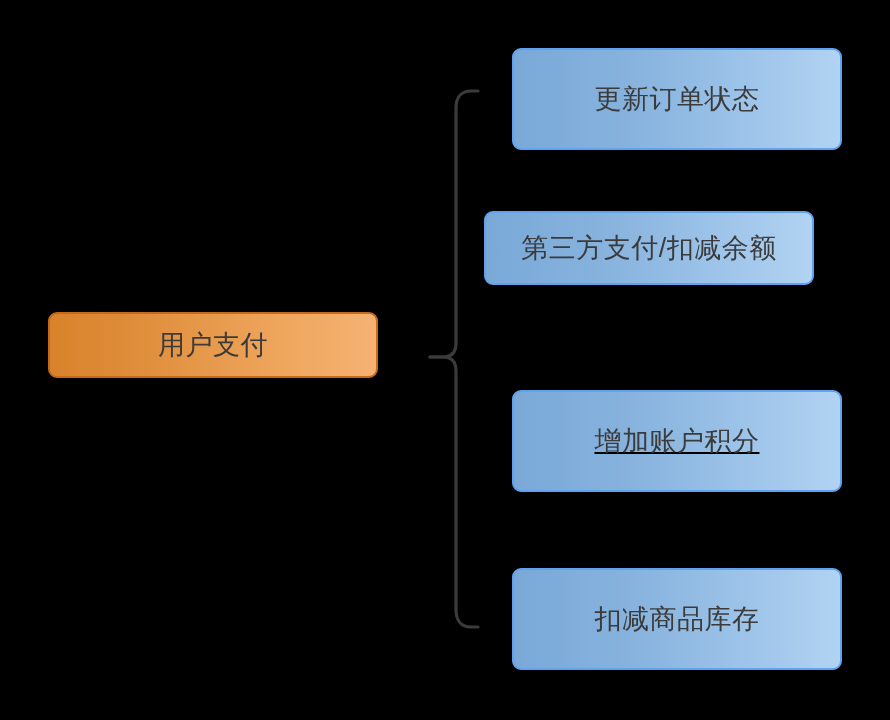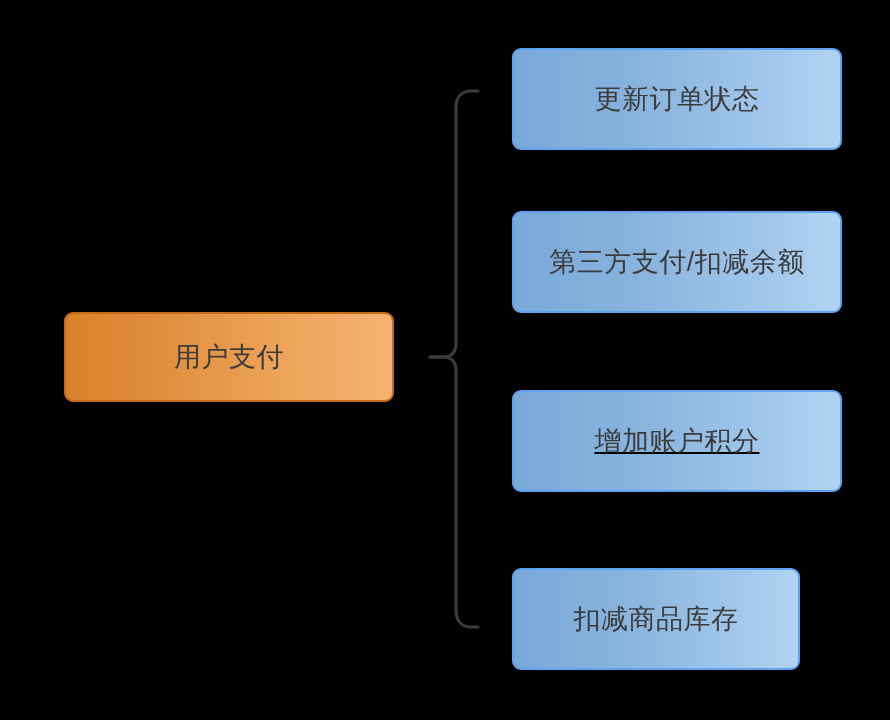--- a/index.html
+++ b/index.html
@@ -60,21 +60,21 @@
     width: 890px;
     height: 720px;
     pointer-events: none;
   }
 </style>
 </head>
 <body>
 
 <div id="canvas">
 
-  <div class="node orange" style="left:64px; top:312px; width:330px; height:90px;">
+  <div class="node orange" style="left:48px; top:312px; width:330px; height:66px;">
     <span class="node-label">用户支付</span>
   </div>
 
   <svg id="brace-layer" viewBox="0 0 890 720" xmlns="http://www.w3.org/2000/svg">
     <path d="M 430 357
              L 443 357
              C 452 357 456 352 456 343
              L 456 108
              C 456 98 461 91 471 91
              L 478 91" fill="none" stroke="#3b3b3b" stroke-width="3.2" stroke-linecap="round" stroke-linejoin="round"></path>
@@ -83,25 +83,25 @@
              C 452 357 456 362 456 371
              L 456 610
              C 456 620 461 627 471 627
              L 478 627" fill="none" stroke="#3b3b3b" stroke-width="3.2" stroke-linecap="round" stroke-linejoin="round"></path>
   </svg>
 
   <div class="node blue" style="left:512px; top:48px; width:330px; height:102px;">
     <span class="node-label">更新订单状态</span>
   </div>
 
-  <div class="node blue" style="left:512px; top:211px; width:330px; height:102px;">
+  <div class="node blue" style="left:484px; top:211px; width:330px; height:74px;">
     <span class="node-label">第三方支付/扣减余额</span>
   </div>
 
   <div class="node blue" style="left:512px; top:390px; width:330px; height:102px;text-decoration:underline;">
     <span class="node-label">增加账户积分</span>
   </div>
 
-  <div class="node blue" style="left:512px; top:568px; width:288px; height:102px;">
+  <div class="node blue" style="left:512px; top:568px; width:330px; height:102px;">
     <span class="node-label">扣减商品库存</span>
   </div>
 
 </div>
 
 </body></html>

